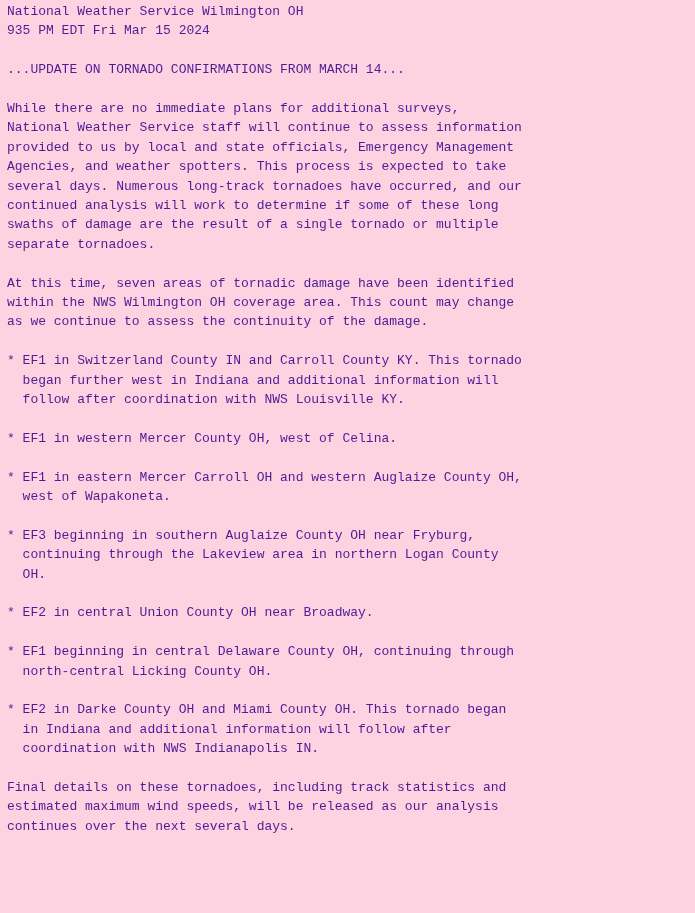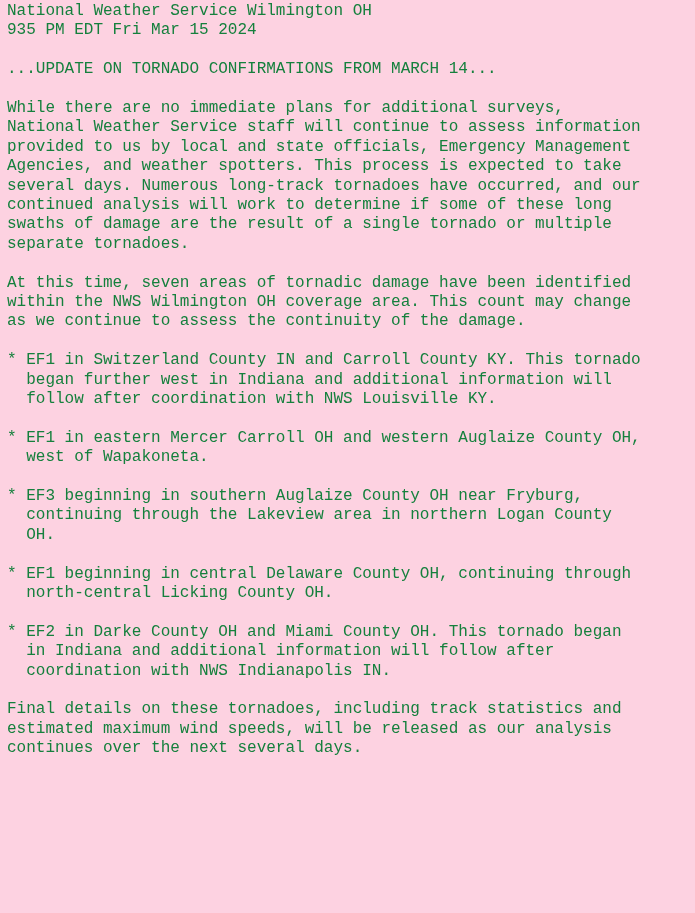--- a/index.html
+++ b/index.html
@@ -11,23 +11,23 @@
     height: 913px;
     background: #fdd2e1;
     overflow: hidden;
   }
   .product {
     box-sizing: border-box;
     width: 695px;
     height: 913px;
     padding: 2px 6px 0 7px;
     font-family: "Liberation Mono", "DejaVu Sans Mono", monospace;
-    font-size: 16px;
+    font-size: 13px;
     line-height: 19.4px;
-    color: #15803d;
+    color: #4c1d95;
     letter-spacing: 0;
   }
   .block {
     white-space: pre;
     margin: 0 0 19.4px 0; 
   }
   .block:last-child {
     margin-bottom: 12px;
   }
 </style>
@@ -45,25 +45,27 @@
 several days. Numerous long-track tornadoes have occurred, and our
 continued analysis will work to determine if some of these long
 swaths of damage are the result of a single tornado or multiple
 separate tornadoes.</div>
   <div class="block">At this time, seven areas of tornadic damage have been identified
 within the NWS Wilmington OH coverage area. This count may change
 as we continue to assess the continuity of the damage.</div>
   <div class="block">* EF1 in Switzerland County IN and Carroll County KY. This tornado
   began further west in Indiana and additional information will
   follow after coordination with NWS Louisville KY.</div>
+  <div class="block">* EF1 in western Mercer County OH, west of Celina.</div>
   <div class="block">* EF1 in eastern Mercer Carroll OH and western Auglaize County OH,
   west of Wapakoneta.</div>
   <div class="block">* EF3 beginning in southern Auglaize County OH near Fryburg,
   continuing through the Lakeview area in northern Logan County
   OH.</div>
+  <div class="block">* EF2 in central Union County OH near Broadway.</div>
   <div class="block">* EF1 beginning in central Delaware County OH, continuing through
   north-central Licking County OH.</div>
   <div class="block">* EF2 in Darke County OH and Miami County OH. This tornado began
   in Indiana and additional information will follow after
   coordination with NWS Indianapolis IN.</div>
   <div class="block">Final details on these tornadoes, including track statistics and
 estimated maximum wind speeds, will be released as our analysis
 continues over the next several days.</div>
 </div>
 

